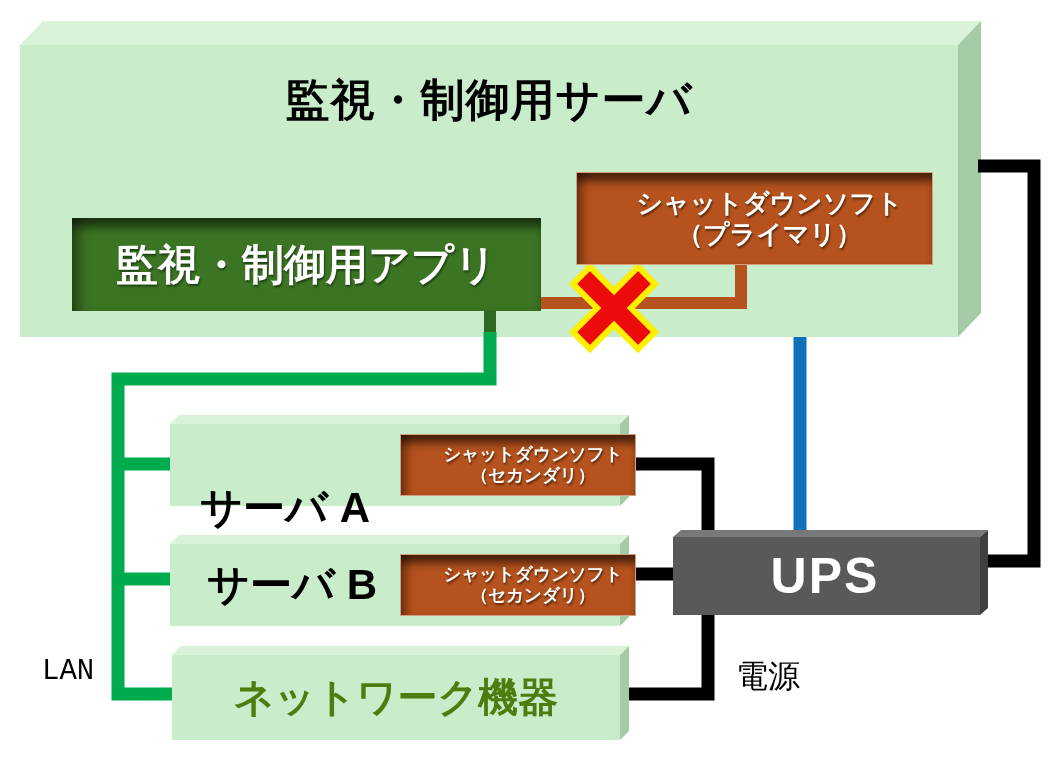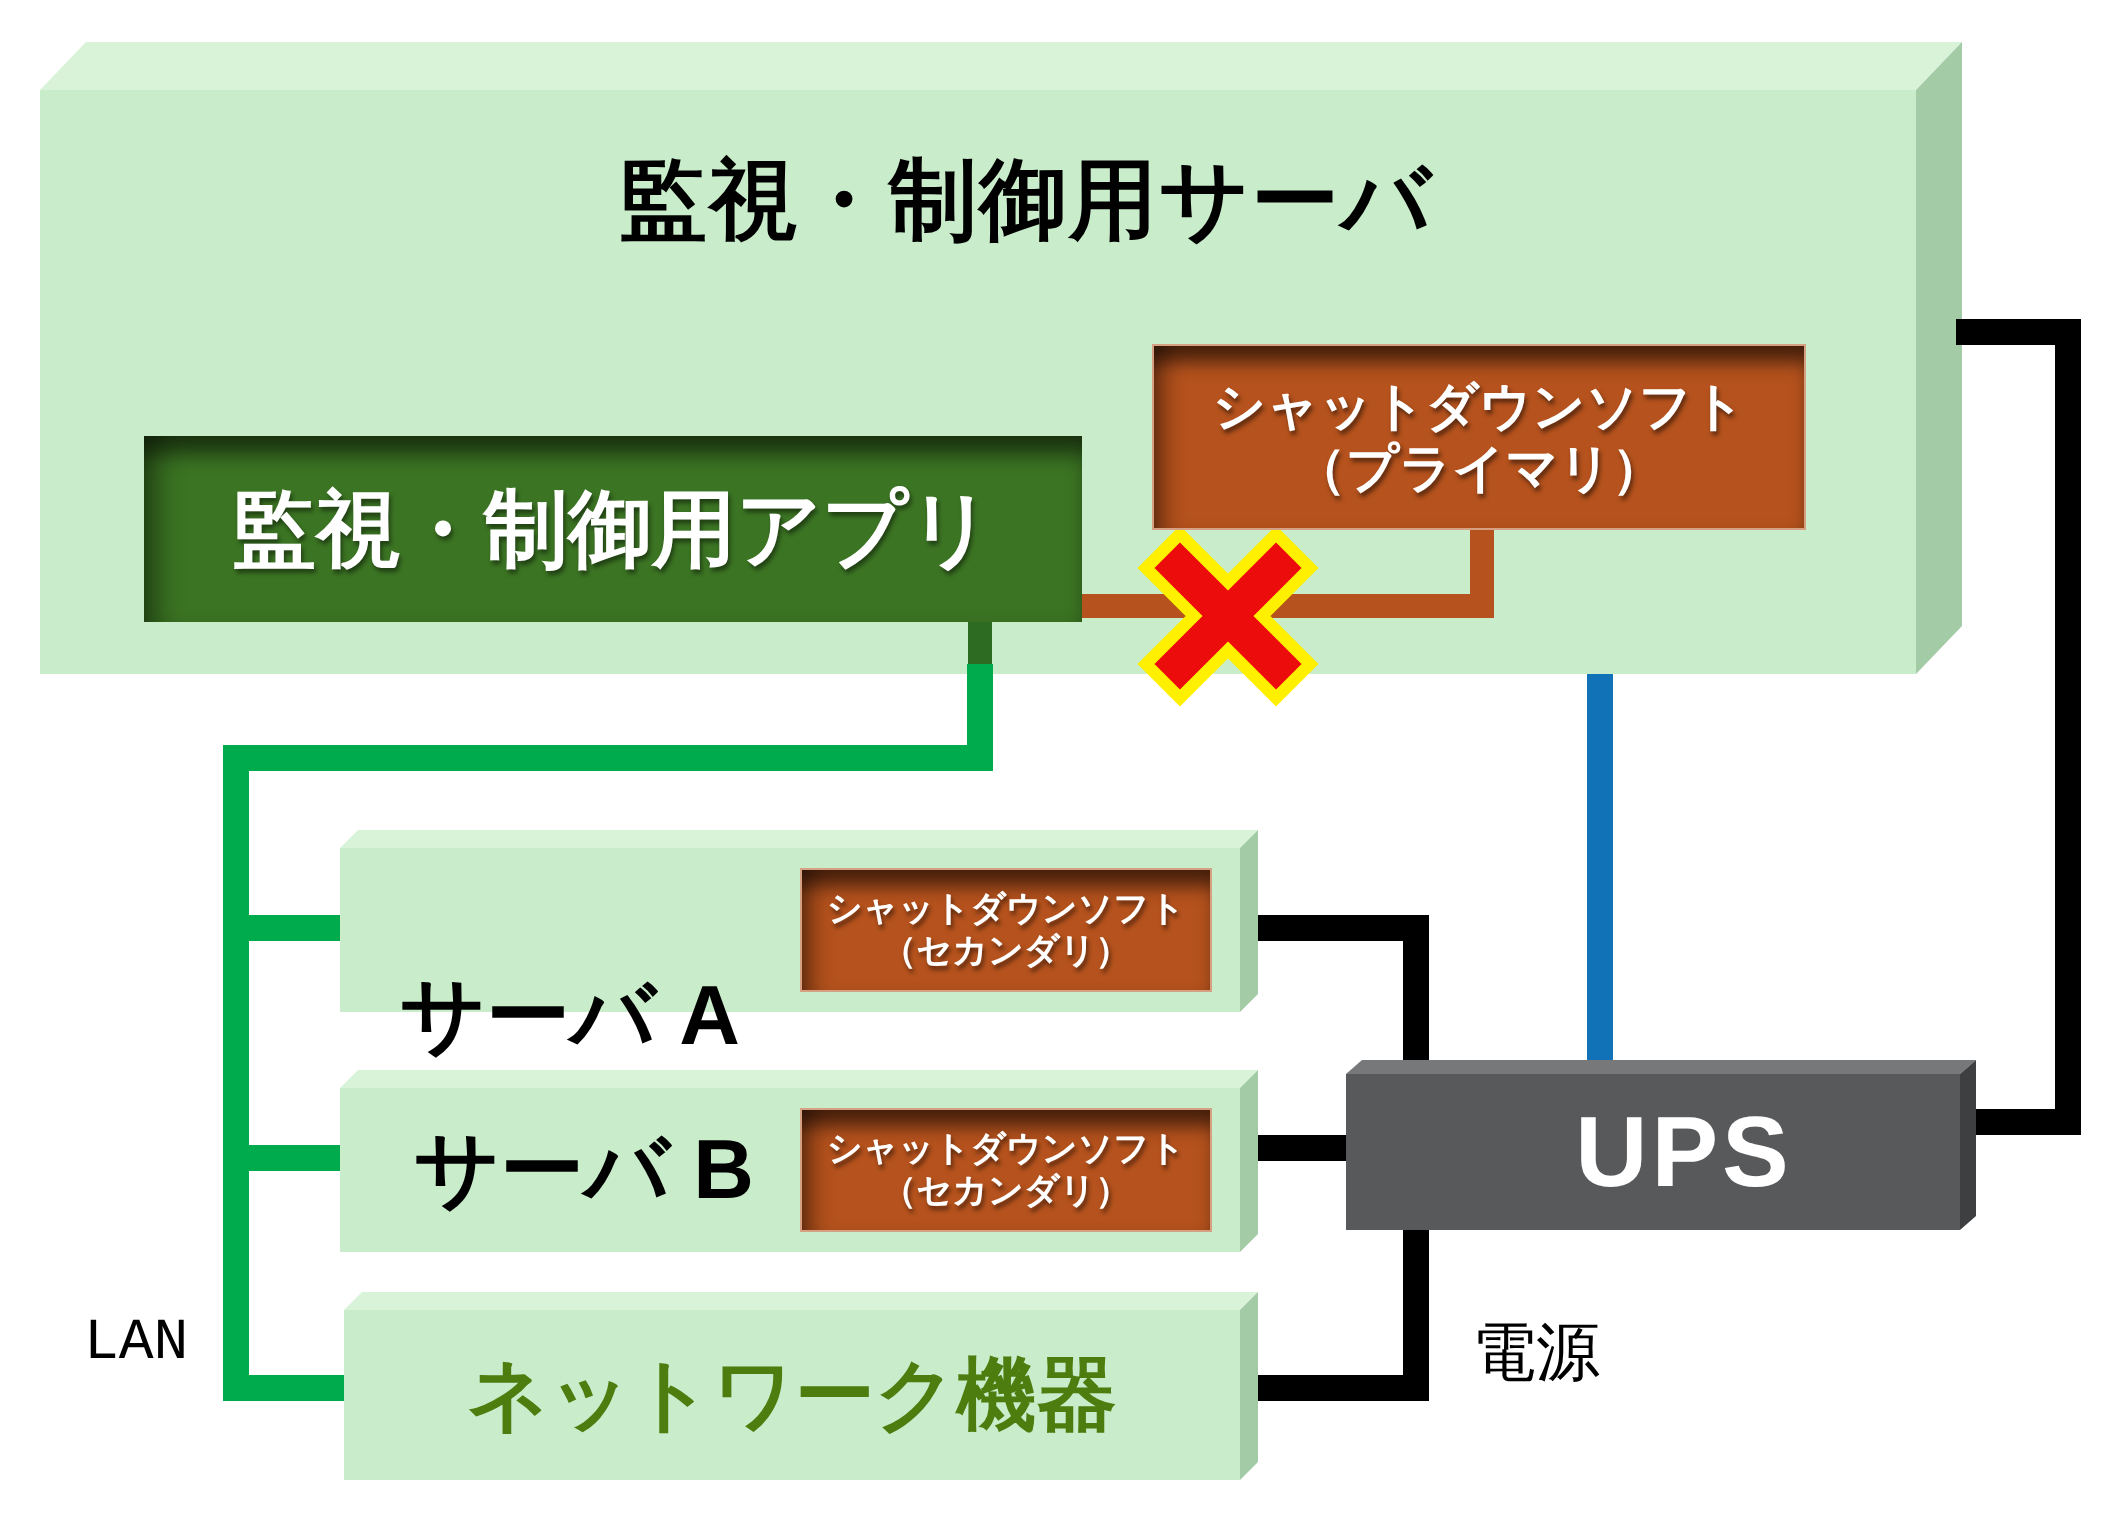--- a/index.html
+++ b/index.html
@@ -2,26 +2,26 @@
 <html><head>
 <meta charset="utf-8">
 <style>
   html,body{margin:0;padding:0;background:#ffffff;}
   #stage{
     position:relative;width:1062px;height:760px;background:#ffffff;overflow:hidden;
     font-family:"Liberation Sans","DejaVu Sans",sans-serif;
   }
   #shapes{position:absolute;left:0;top:0;width:1062px;height:760px;}
   .ov{position:absolute;display:flex;align-items:center;justify-content:center;}
-  .col{flex-direction:column;}
+  .col{flex-direction:column;padding-left:30px;}
   .nowrap{white-space:nowrap;}
 
   .title{
     left:20px;top:72px;width:938px;height:56px;
-    font-size:44px;font-weight:bold;color:#000;letter-spacing:1px;padding-left:24px;
+    font-size:44px;font-weight:bold;color:#000;letter-spacing:1px;
   }
   .app-box{
     left:72px;top:170px;width:469px;height:93px;
     background:#3B7423;
     box-shadow:inset 0 12px 10px -3px rgba(0,0,0,.55), inset 14px 0 12px -6px rgba(0,0,0,.35);
     color:#fff;font-size:42px;font-weight:bold;
     text-shadow:1px 2px 2px rgba(0,0,0,.45);
     margin-top:48px;
   }
   .orange-box{
@@ -31,21 +31,21 @@
     color:#fff;font-weight:bold;text-align:center;
     text-shadow:1px 2px 2px rgba(0,0,0,.5);
   }
   .primary{left:576px;top:172px;width:325px;height:91px;font-size:26px;line-height:31px;}
   .secondary-a{left:400px;top:434px;width:204px;height:60px;font-size:17.5px;line-height:21px;}
   .secondary-b{left:400px;top:554px;width:204px;height:60px;font-size:17.5px;line-height:21px;}
 
   .server-a-label{left:170px;top:424px;width:230px;height:82px;font-size:42px;font-weight:bold;color:#000;margin-top:43px;}
   .server-b-label{left:170px;top:544px;width:244px;height:82px;font-size:42px;font-weight:bold;color:#000;border-radius:27px;}
   .network-label{left:172px;top:655px;width:448px;height:85px;font-size:40px;font-weight:bold;color:#4d7c0f;}
-  .ups-label{left:702px;top:537px;width:280px;height:78px;font-size:50px;font-weight:bold;color:#fff;letter-spacing:2px;}
+  .ups-label{left:685px;top:537px;width:280px;height:78px;font-size:50px;font-weight:bold;color:#fff;letter-spacing:2px;}
 
   .comm-label{left:818px;top:403px;width:230px;height:62px;justify-content:flex-start;align-items:flex-start;
     font-size:26px;line-height:30px;color:#000;}
   .power-label{left:722px;top:664px;width:80px;height:26px;justify-content:flex-start;font-size:32px;color:#000;margin-left:14px;}
   .lan-label{left:42px;top:655px;width:70px;height:32px;justify-content:flex-start;font-size:29px;color:#000;font-family:Liberation Mono, monospace;}
 </style>
 </head>
 <body>
 
 <div id="stage">

